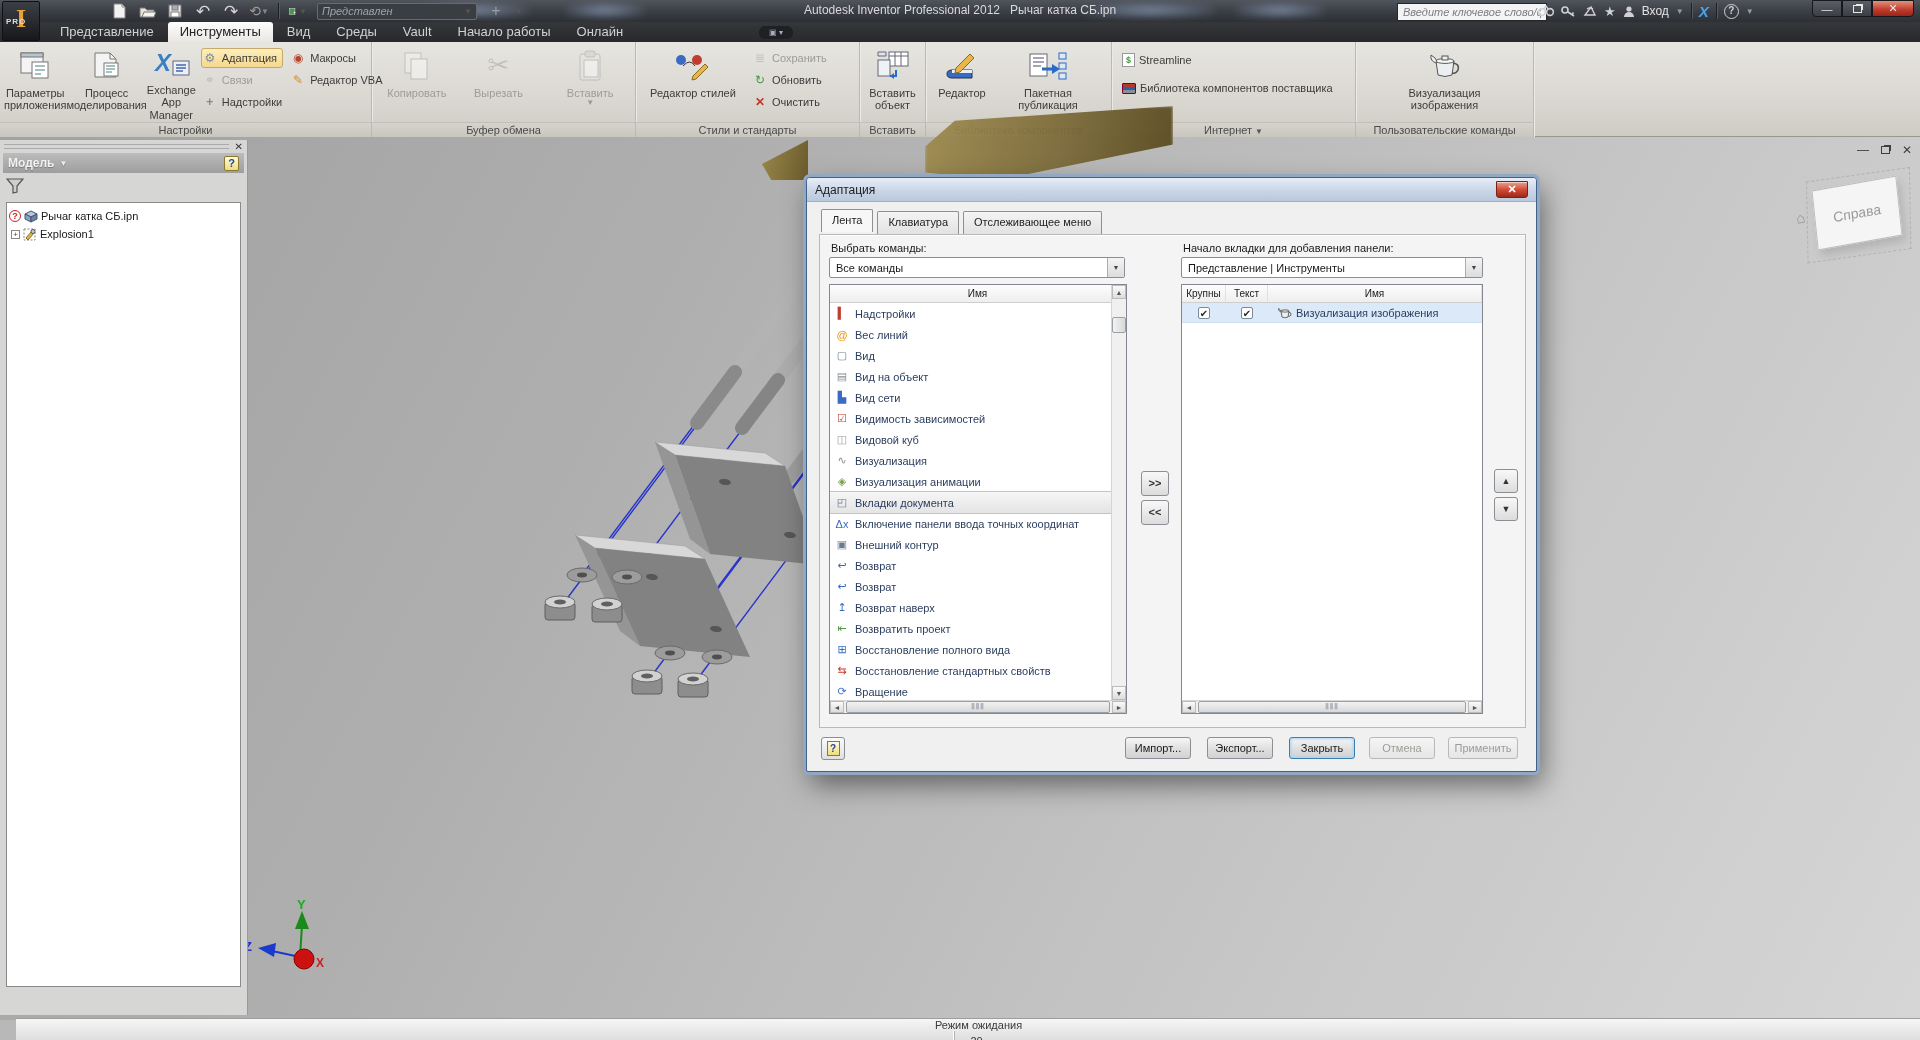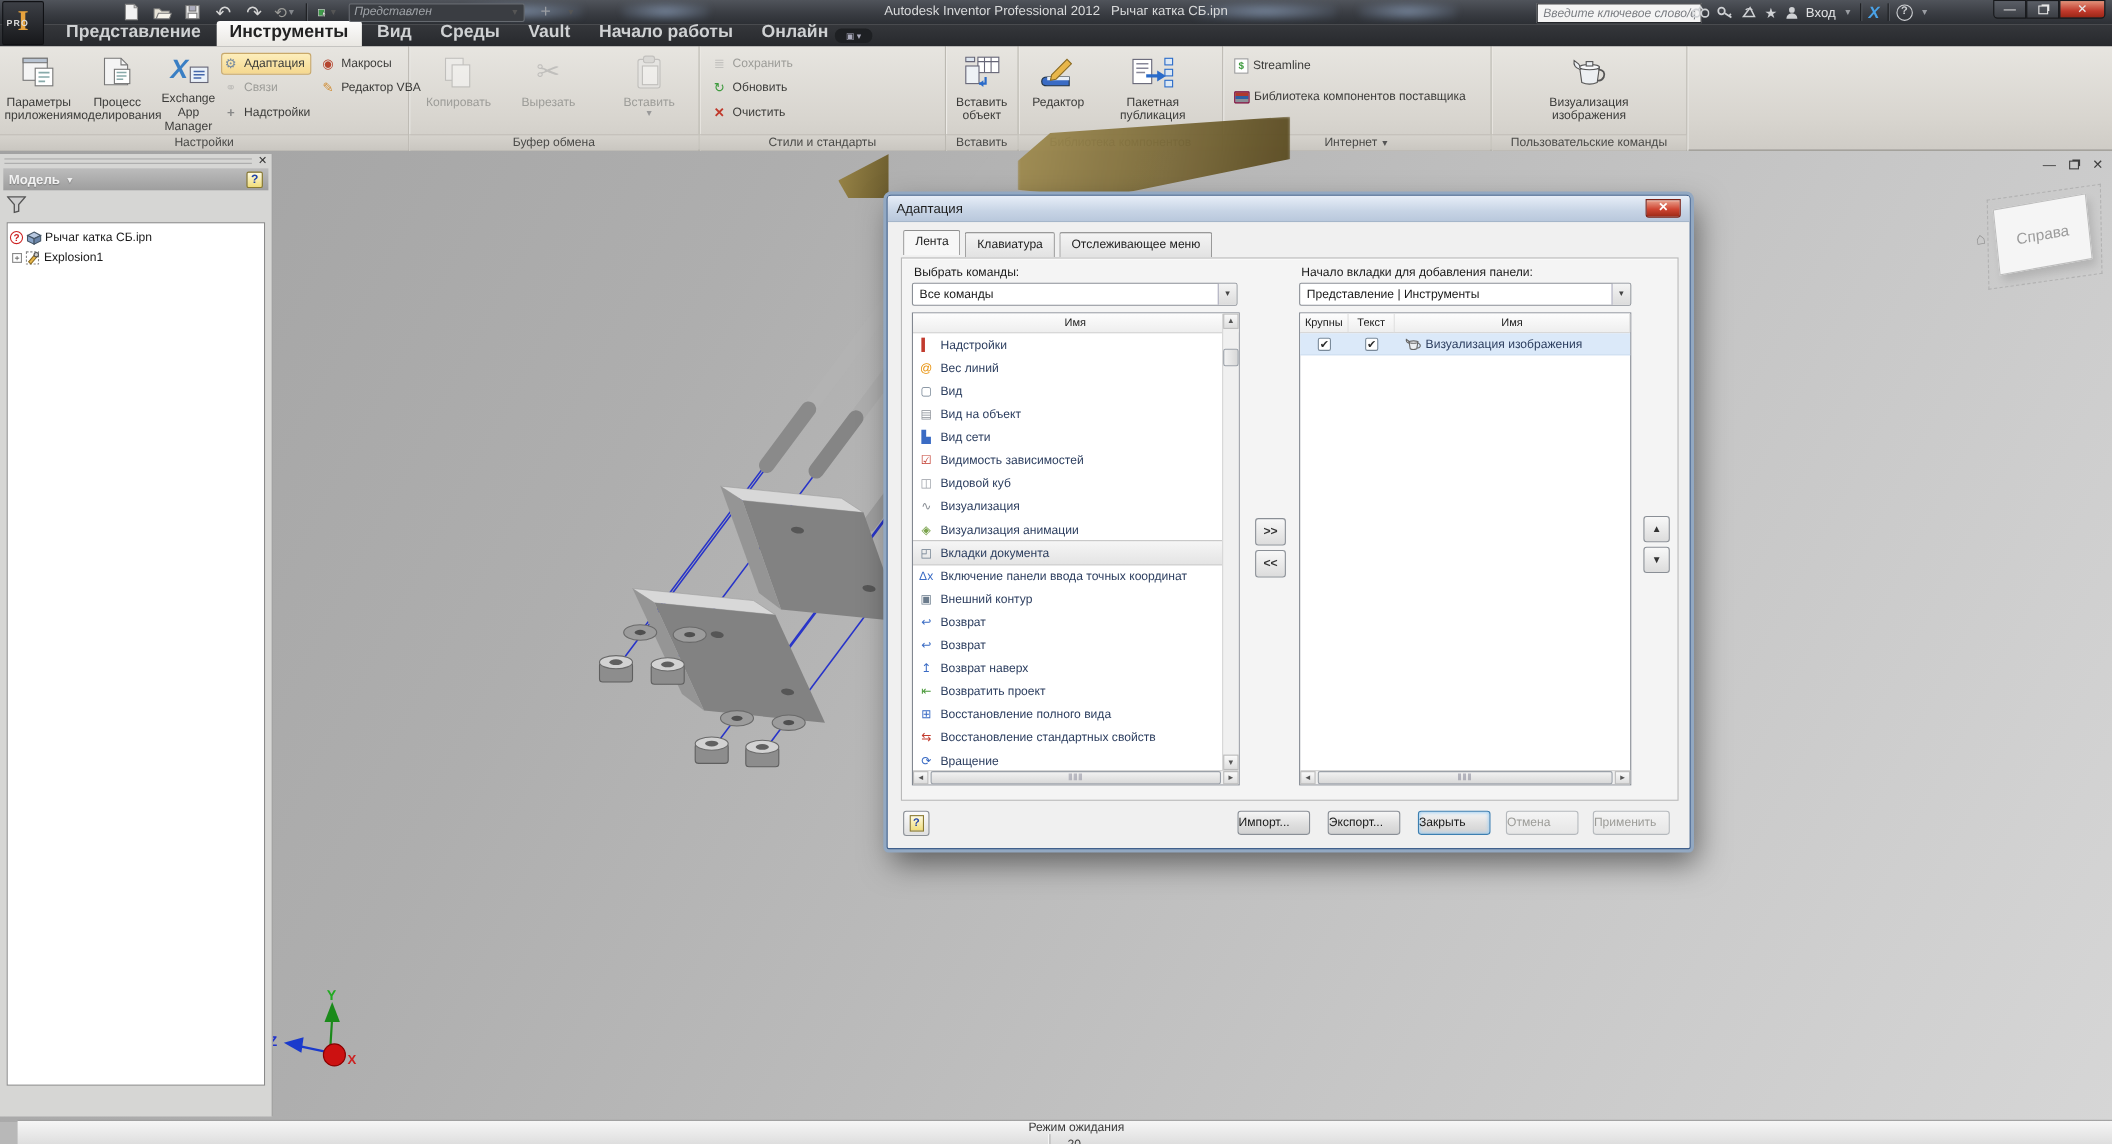--- a/index.html
+++ b/index.html
@@ -31,21 +31,21 @@
   .tb-dd { font-size:8px; color:#9a9da2; }
   #win-buttons { position:absolute; right:6px; top:0; display:flex; z-index:30; }
   .winbtn { width:30px; height:17px; display:flex; align-items:center; justify-content:center;
     background:linear-gradient(#5a5e66,#3b3e44); border:1px solid #17181b; color:#e8e8e8; font-size:11px; }
   .winbtn:first-child { border-radius:0 0 0 4px; }
   #close-btn { background:linear-gradient(#e39179,#c0392b 60%,#992616); border-radius:0 0 4px 0; width:42px; }
   .restore-glyph { width:9px; height:8px; border:1px solid #e8e8e8; box-shadow:2px -2px 0 -1px #e8e8e8; }
 
   
   #menubar { position:absolute; left:0; top:22px; width:1920px; height:20px; background:linear-gradient(#35373b,#27292d); z-index:20; display:flex; align-items:flex-end; padding-left:48px; }
-  .rtab { padding:2px 12px 3px; font-size:16px; color:#cfd1d3; border-radius:3px 3px 0 0; margin-right:2px; white-space:nowrap;font-weight:bold; }
+  .rtab { padding:2px 12px 3px; font-size:13px; color:#cfd1d3; border-radius:3px 3px 0 0; margin-right:2px; white-space:nowrap; }
   .rtab.active { background:linear-gradient(#fdfdfd,#e9e7e2); color:#222; }
   #menubar-extra { margin-left:14px; margin-bottom:3px; width:34px; height:13px; background:#1e2023; border-radius:6px;
     color:#aab; font-size:8px; display:flex; align-items:center; justify-content:center; gap:3px; }
 
   
   #ribbon { position:absolute; left:0; top:42px; width:1920px; height:95px;
     background:linear-gradient(#e7e5e0,#d8d5cf 70%,#cfccc6); border-bottom:1px solid #9a978f; z-index:10; display:flex; }
   .rgroup { position:relative; height:95px; border-right:1px solid #bcb9b2; box-shadow:1px 0 0 #eceae6; padding:3px 4px 16px; }
   .rgroup-label { position:absolute; left:0; bottom:0; width:100%; height:15px; font-size:11px; color:#4a4a48;
     text-align:center; line-height:15px; border-top:1px solid #c2bfb8; background:linear-gradient(#d6d3cd,#c9c6c0); white-space:nowrap; overflow:hidden; }
@@ -133,21 +133,21 @@
   .vthumb { margin-top:18px; height:16px; background:linear-gradient(90deg,#f2f2f2,#d8d8d8); border:1px solid #9aa0a8; border-radius:2px; }
   .hscroll { position:absolute; left:0; right:0; bottom:0; height:13px; background:#f0f0f0; border-top:1px solid #d5d5d5; display:flex; }
   .hscroll .sb-btn { width:14px; height:12px; line-height:12px; }
   .hthumb { flex:1; margin:0 2px; background:linear-gradient(#f2f2f2,#d8d8d8); border:1px solid #9aa0a8; border-radius:2px;
     display:flex; align-items:center; justify-content:center; color:#889; font-size:8px; letter-spacing:1px; }
   .sq-btn { position:absolute; width:28px; height:25px; background:linear-gradient(#f8f8f8,#dcdcdc); border:1px solid #8a8f96;
     border-radius:3px; font-size:11px; font-weight:bold; color:#333; text-align:center; line-height:23px; }
   .grid-row { height:20px; display:flex; align-items:center; background:#dcе9f7; background:#dbe9f9; font-size:11px; color:#2c3e5f; border-bottom:1px solid #cfdff0; }
   .chk { width:12px; height:12px; background:#fff; border:1px solid #7a8a9a; border-radius:2px; font-size:10px; line-height:11px; text-align:center; color:#2a2a2a; }
   .dlg-btn { position:absolute; height:22px; background:linear-gradient(#f6f6f6,#dfdfdf 55%,#d2d2d2); border:1px solid #8a8f96;
-    border-radius:3px; font-size:11px; color:#1a1a1a; text-align:left; line-height:20px; }
+    border-radius:3px; font-size:11px; color:#1a1a1a; text-align:center; line-height:20px; }
   .dlg-btn.default { border:1px solid #3c7fb1; box-shadow:inset 0 0 3px 1px #a5d2f3; }
   .dlg-btn.disabled { color:#9a9a9a; border-color:#b5b9bd; background:linear-gradient(#f4f4f4,#e6e6e6); }
   #dlg-help { position:absolute; left:14px; top:559px; width:24px; height:23px; background:linear-gradient(#fbfbfb,#e0e0e0);
     border:1px solid #8a8f96; border-radius:3px; text-align:center; }
   #dlg-help span { display:inline-block; margin-top:3px; width:13px; height:15px; background:linear-gradient(#fffbe0,#f0dd7a); border:1px solid #8a7a30; color:#2244aa; font-size:10px; font-weight:bold; line-height:14px; }
 
   .icon-svg { display:block; }
   .s-page { width:13px; height:14px; background:#fff; border:1px solid #999; font-size:9px; color:#3f9b3f; font-weight:bold; text-align:center; line-height:13px; }
   .books { width:14px; height:11px; background:linear-gradient(#b03a2e 33%, #2e5fa3 33%, #2e5fa3 66%, #8a8f96 66%); border-radius:1px; border:1px solid #703; }
 </style>
@@ -359,20 +359,31 @@
           </span>
           <span>Вставить</span>
           <span class="caret" style="color:#999">▼</span>
         </div>
       </div>
       <div class="rgroup-label">Буфер обмена</div>
     </div>
 
     <div class="rgroup" style="width:224px">
       <div class="rgroup-body">
+        <div class="rbig" style="width:106px">
+          <span class="ric">
+            <svg width="40" height="32" viewBox="0 0 40 32">
+                <circle cx="8" cy="10" r="5" fill="#3a6bc4"></circle>
+                <circle cx="24" cy="10" r="5" fill="#c23b2e"></circle>
+                <path d="M10 16 Q17 8 22 16" stroke="#333" fill="none"></path>
+                <path d="M20 26 L32 14 L35 17 L23 29 L19 30 Z" fill="#e8b64a" stroke="#8a6a20"></path>
+              </svg>
+          </span>
+          <span>Редактор стилей</span>
+        </div>
         <div class="rsmall-col">
           <div class="rsmall disabled">
             <span class="sic">≣</span>
             <span>Сохранить</span>
           </div>
           <div class="rsmall">
             <span class="sic" style="color:#3f9b3f">↻</span>
             <span>Обновить</span>
           </div>
           <div class="rsmall">

